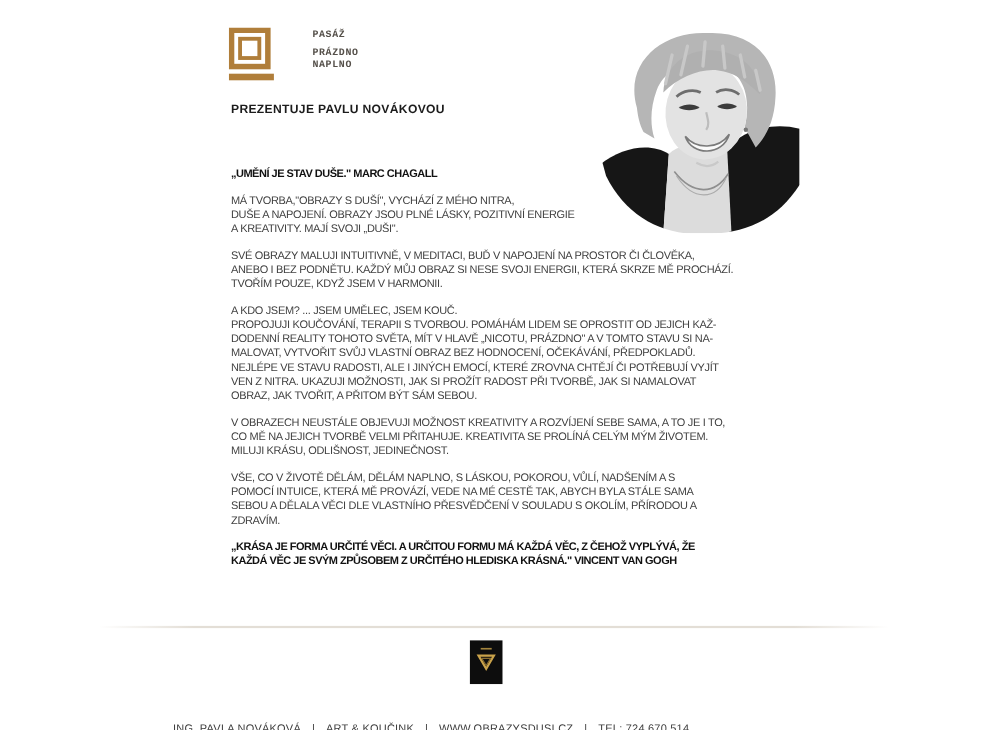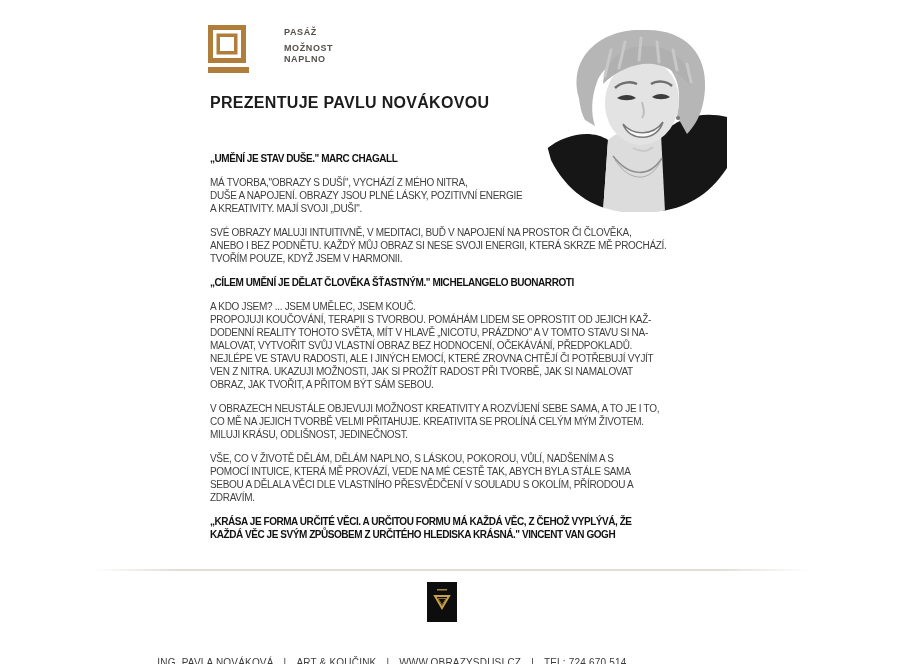--- a/index.html
+++ b/index.html
@@ -3,24 +3,24 @@
 <meta charset="utf-8">
 <style>
   html,body{margin:0;padding:0;background:#ffffff;}
   .page{
     position:relative;width:900px;height:664px;background:#ffffff;overflow:hidden;
     font-family:"Liberation Sans","DejaVu Sans",sans-serif;color:#3f3f3f;
   }
   
   .logo-mark{position:absolute;left:208px;top:25px;}
   .logo-text{position:absolute;left:284px;top:27px;font-size:9px;font-weight:bold;
-    color:#55504a;letter-spacing:.6px;line-height:11px;}
+    color:#55504a;letter-spacing:.6px;line-height:11px;font-family:Liberation Mono, monospace;}
   .logo-text .line{white-space:nowrap;}
   .logo-text .line:first-child{margin-bottom:5px;}
-  .page-title{position:absolute;left:210px;top:94px;margin:0;font-size:16px;font-weight:bold;
+  .page-title{position:absolute;left:210px;top:94px;margin:0;font-size:11px;font-weight:bold;
     color:#1c1c1c;letter-spacing:.3px;white-space:nowrap;}
   
   .portrait{position:absolute;left:545px;top:20px;width:182px;height:192px;}
   
   .main-text{position:absolute;left:210px;top:152px;width:548px;}
   .main-text p{white-space:pre-line;margin:0 0 11px 0;font-size:10px;line-height:13px;}
   .quote{font-weight:bold;color:#111111;letter-spacing:-0.45px;}
   .para{color:#3f3f3f;letter-spacing:-0.3px;}
   
   .divider{position:absolute;left:90px;top:569px;width:718px;height:2px;
@@ -39,21 +39,21 @@
   <svg class="logo-mark" width="42" height="50" viewBox="0 0 42 50">
     <rect x="0" y="0" width="38" height="38" fill="#b07e3a"></rect>
     <rect x="5" y="5" width="28" height="28" fill="#ffffff"></rect>
     <rect x="8.5" y="8.5" width="21" height="21" fill="#b07e3a"></rect>
     <rect x="12" y="12" width="14" height="14" fill="#ffffff"></rect>
     <rect x="0" y="42" width="41" height="6" fill="#b07e3a"></rect>
   </svg>
 
   <div class="logo-text">
     <div class="line">PASÁŽ</div>
-    <div class="line">MOŽNOST</div>
+    <div class="line">PRÁZDNO</div>
     <div class="line">NAPLNO</div>
   </div>
 
   <h1 class="page-title">PREZENTUJE PAVLU NOVÁKOVOU</h1>
 
   <svg class="portrait" viewBox="0 0 182 192">
     <defs>
       <clipPath id="photoClip">
         <path d="M0 0 H182 V148 C160 182 130 193 92 193 C55 193 24 176 6 140 L0 118 Z"></path>
       </clipPath>
@@ -92,21 +92,20 @@
   </svg>
 
   <main class="main-text">
     <p class="quote">„UMĚNÍ JE STAV DUŠE." MARC CHAGALL</p>
     <p class="para">MÁ TVORBA,"OBRAZY S DUŠÍ", VYCHÁZÍ Z MÉHO NITRA,
 DUŠE A NAPOJENÍ. OBRAZY JSOU PLNÉ LÁSKY, POZITIVNÍ ENERGIE
 A KREATIVITY. MAJÍ SVOJI „DUŠI".</p>
     <p class="para">SVÉ OBRAZY MALUJI INTUITIVNĚ, V MEDITACI, BUĎ V NAPOJENÍ NA PROSTOR ČI ČLOVĚKA,
 ANEBO I BEZ PODNĚTU. KAŽDÝ MŮJ OBRAZ SI NESE SVOJI ENERGII, KTERÁ SKRZE MĚ PROCHÁZÍ.
 TVOŘÍM POUZE, KDYŽ JSEM V HARMONII.</p>
-    <p class="quote">„CÍLEM UMĚNÍ JE DĚLAT ČLOVĚKA ŠŤASTNÝM." MICHELANGELO BUONARROTI</p>
     <p class="para">A KDO JSEM? ... JSEM UMĚLEC, JSEM KOUČ.
 PROPOJUJI KOUČOVÁNÍ, TERAPII S TVORBOU. POMÁHÁM LIDEM SE OPROSTIT OD JEJICH KAŽ-
 DODENNÍ REALITY TOHOTO SVĚTA, MÍT V HLAVĚ „NICOTU, PRÁZDNO" A V TOMTO STAVU SI NA-
 MALOVAT, VYTVOŘIT SVŮJ VLASTNÍ OBRAZ BEZ HODNOCENÍ, OČEKÁVÁNÍ, PŘEDPOKLADŮ.
 NEJLÉPE VE STAVU RADOSTI, ALE I JINÝCH EMOCÍ, KTERÉ ZROVNA CHTĚJÍ ČI POTŘEBUJÍ VYJÍT
 VEN Z NITRA. UKAZUJI MOŽNOSTI, JAK SI PROŽÍT RADOST PŘI TVORBĚ, JAK SI NAMALOVAT
 OBRAZ, JAK TVOŘIT, A PŘITOM BÝT SÁM SEBOU.</p>
     <p class="para">V OBRAZECH NEUSTÁLE OBJEVUJI MOŽNOST KREATIVITY A ROZVÍJENÍ SEBE SAMA, A TO JE I TO,
 CO MĚ NA JEJICH TVORBĚ VELMI PŘITAHUJE. KREATIVITA SE PROLÍNÁ CELÝM MÝM ŽIVOTEM.
 MILUJI KRÁSU, ODLIŠNOST, JEDINEČNOST.</p>

